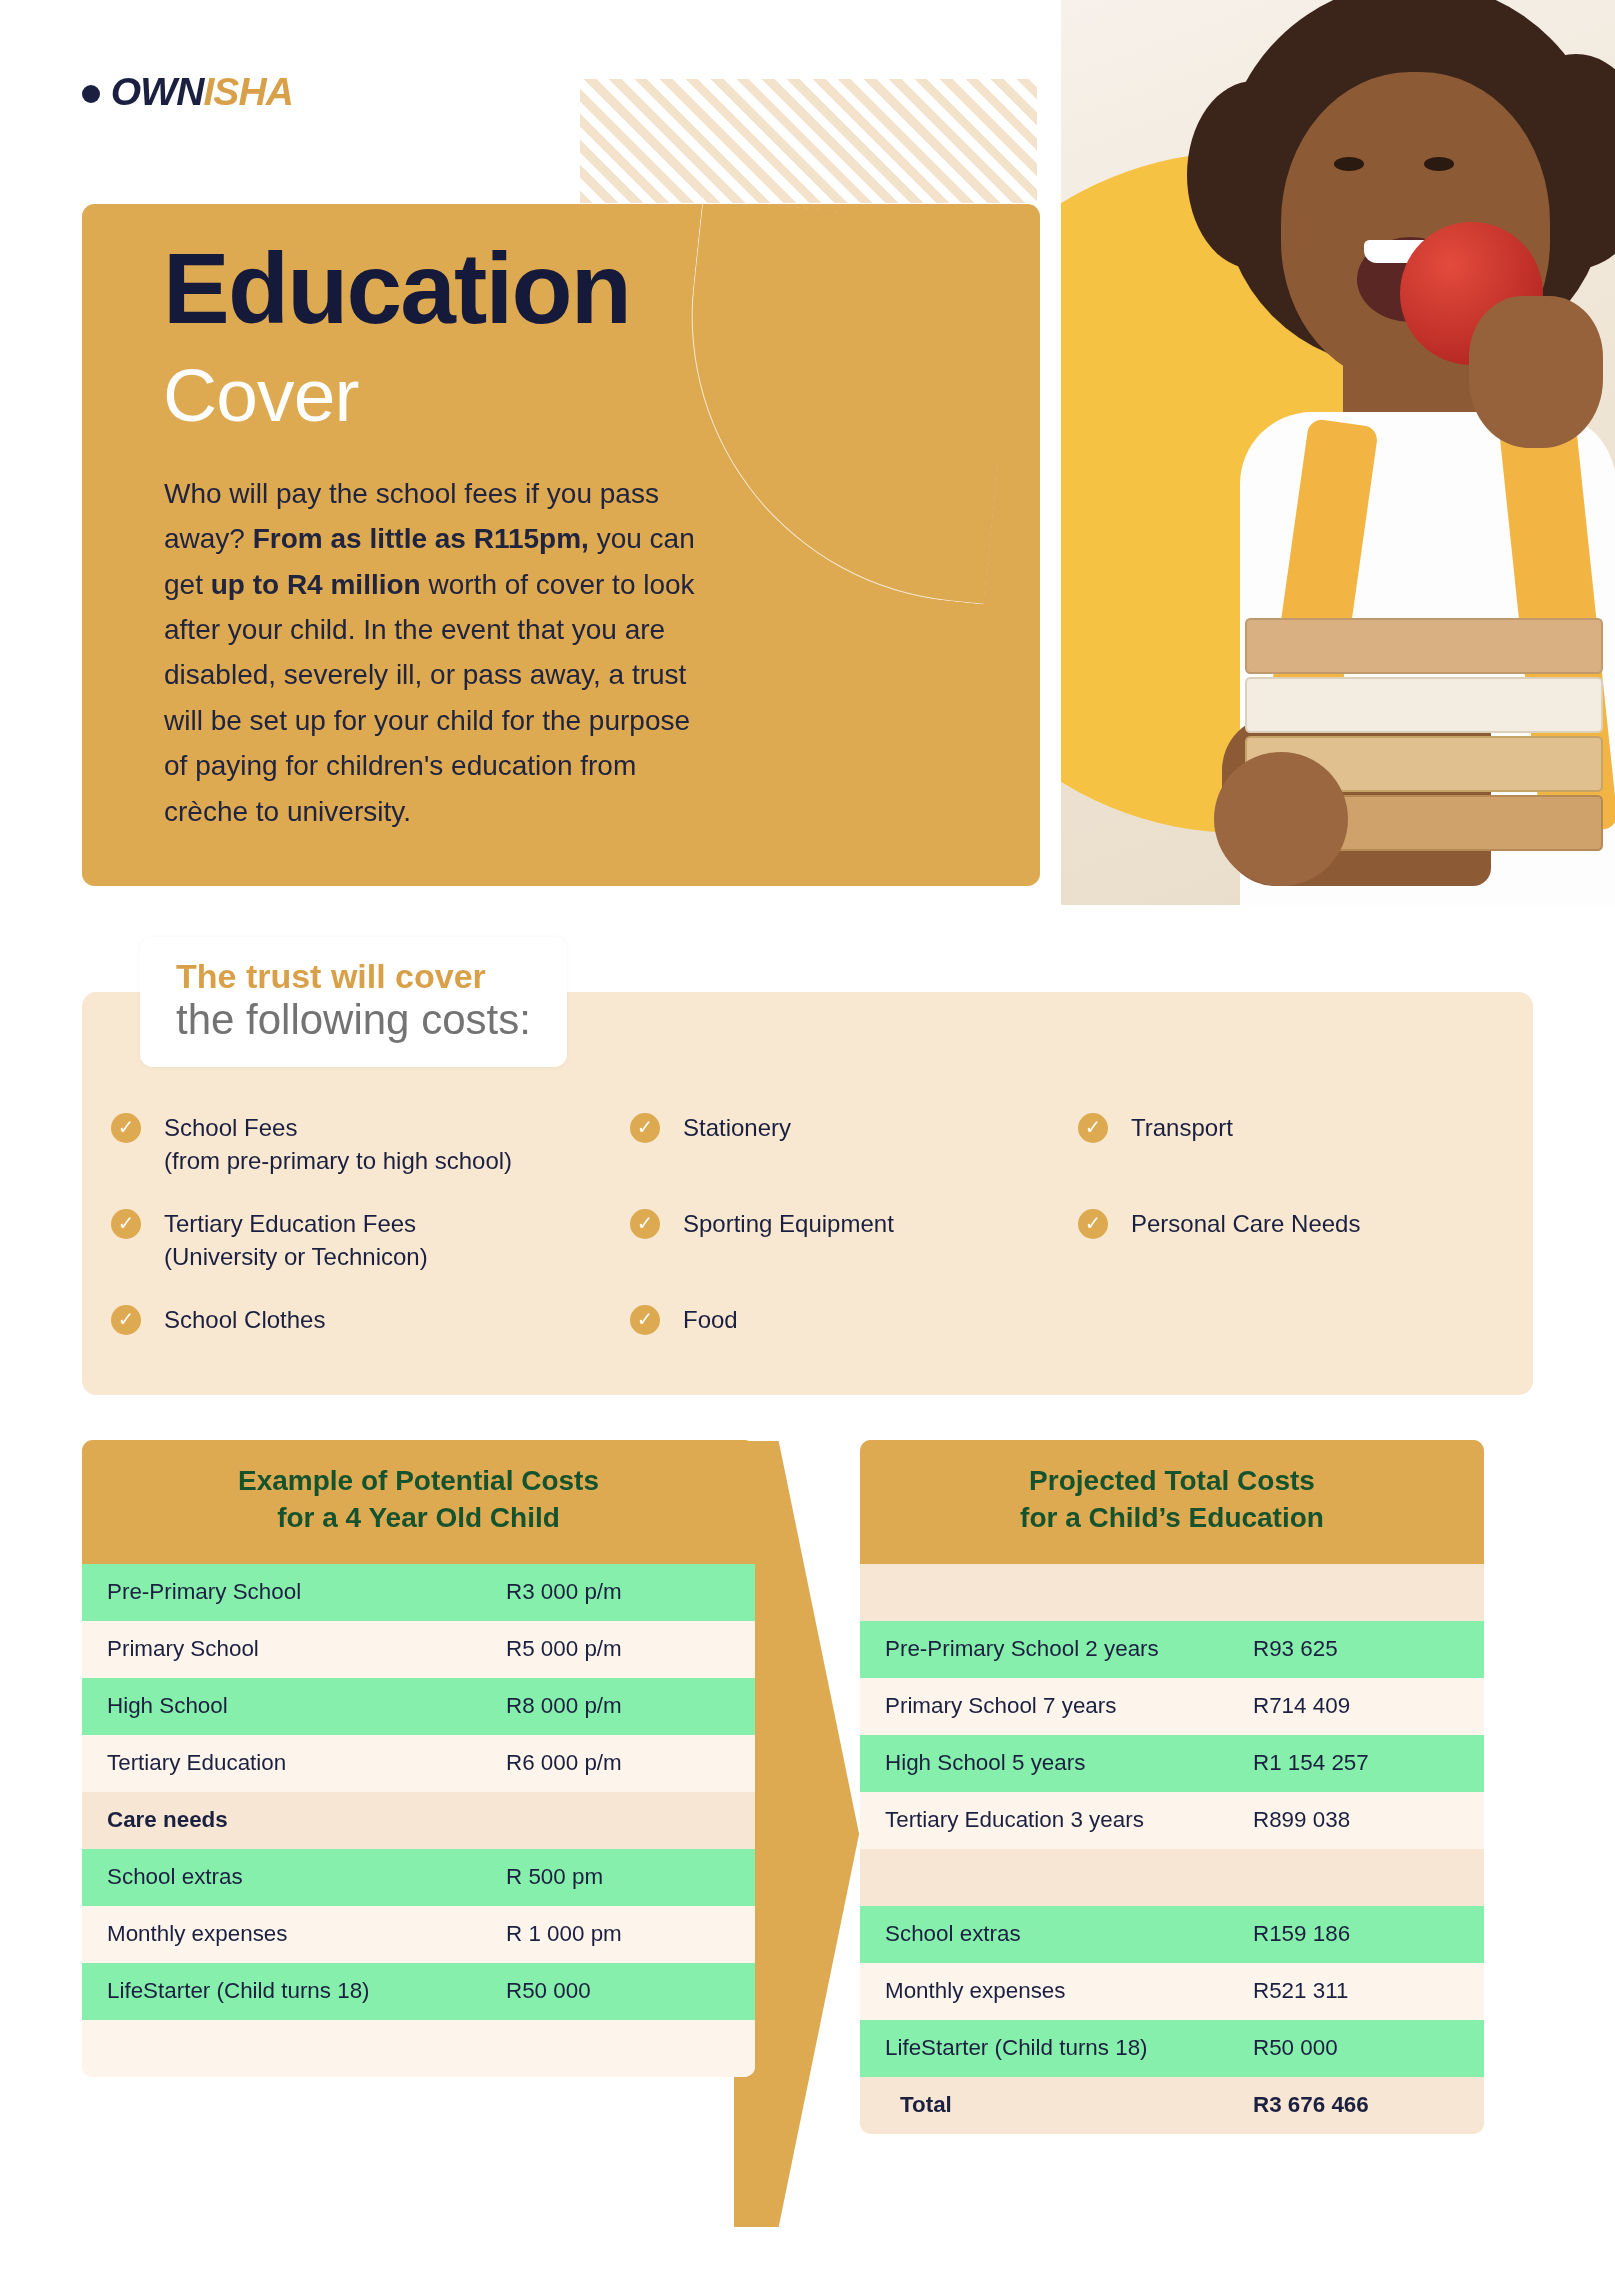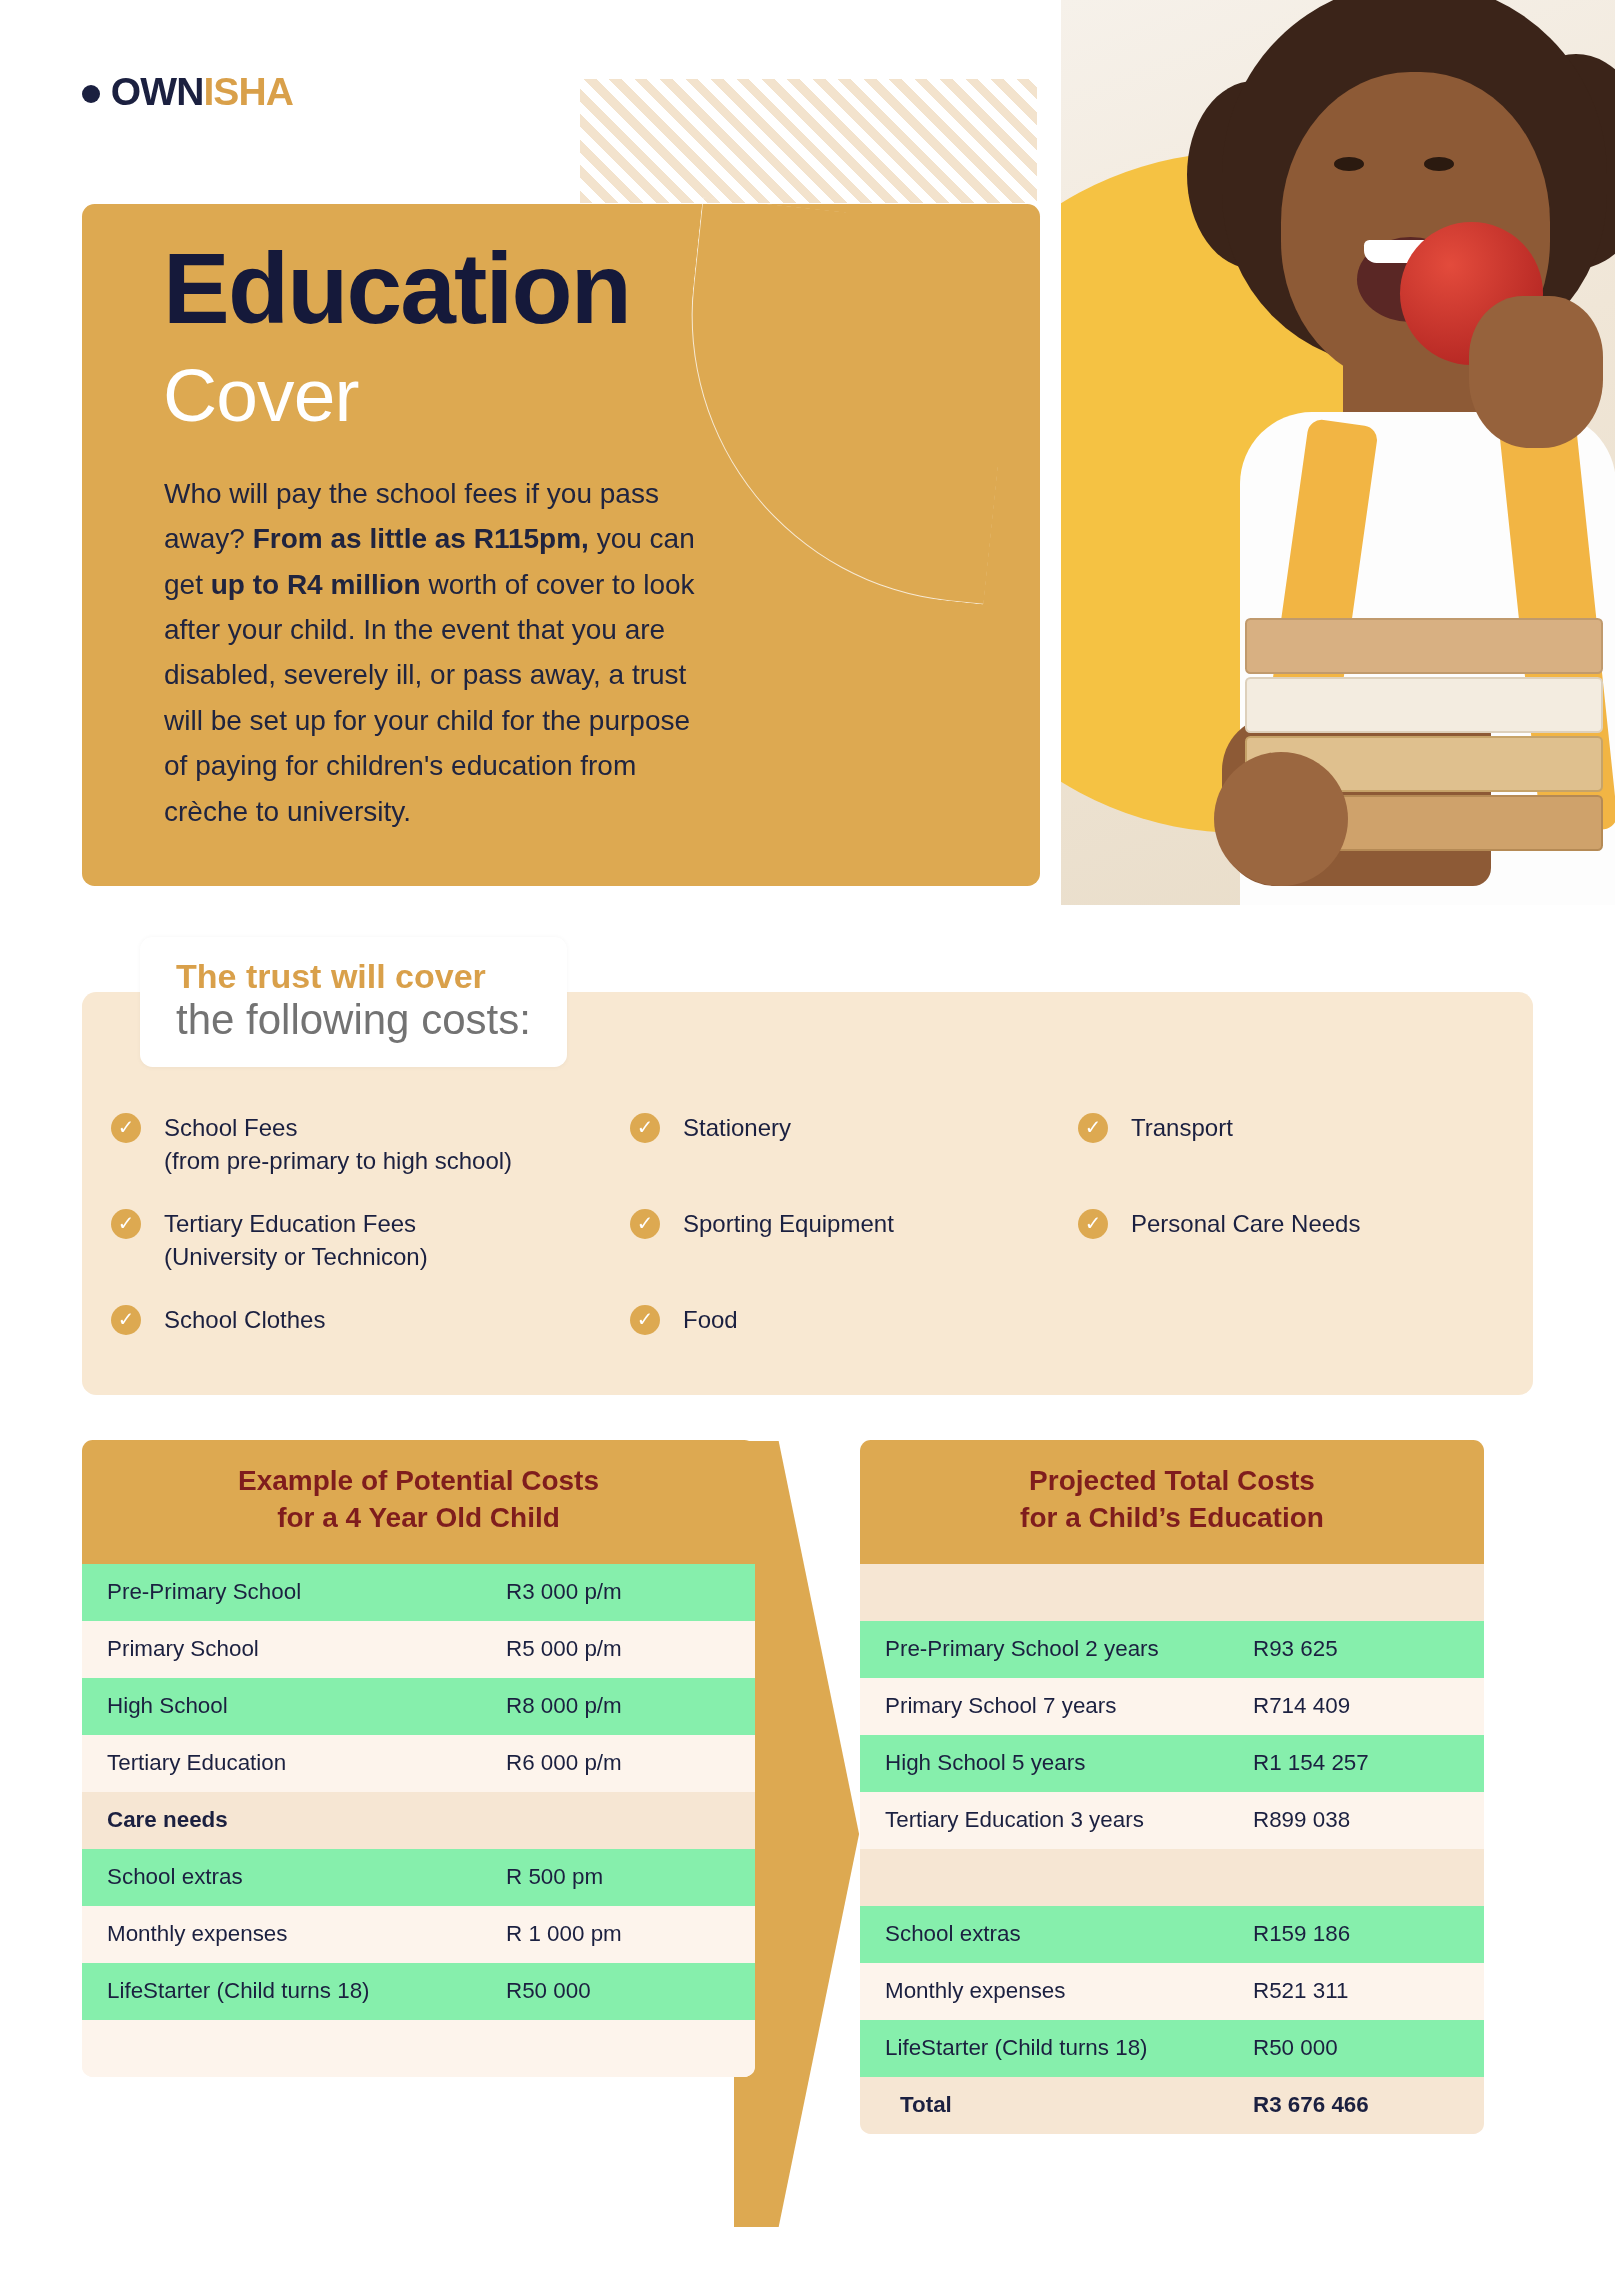--- a/index.html
+++ b/index.html
@@ -8,21 +8,21 @@
     background: #ffffff;
     font-family: "Liberation Sans", sans-serif;
     color: #1b2040;
     overflow: hidden;
   }
   .page { position: relative; width: 1616px; height: 2293px; background: #fff; }
 
   
   .logo {
     position: absolute; left: 82px; top: 70px;
-    display: flex; align-items: center; gap: 9px;
+    display: flex; align-items: center; gap: 9px; font-style: italic;
   }
   .logo-dot {
     width: 18px; height: 18px; border-radius: 50%;
     background: #1b2040; margin-right: 1.8px; margin-top: 3.6px;
   }
   .logo-text {
     font-size: 39px; font-weight: bold; letter-spacing: -0.9px;
   }
   .logo-text .own { color: #1b2040; }
   .logo-text .isha { color: #d9a04a; }
@@ -188,21 +188,21 @@
   .cover-text { font-size: 24px; line-height: 1.38; color: #1b2040; }
   .cover-text .sub { display: block; }
 
   
   .tbl {
     position: absolute; border-radius: 10.7px 10.7px 10.7px 10.7px; overflow: hidden;
   }
   .tbl.left  { left: 82px;  top: 1440px; width: 673px; }
   .tbl.right { left: 860px; top: 1440px; width: 624px; }
   .tbl-head {
-    background: #dda951; color: #7f1d1d;
+    background: #dda951; color: #14532d;
     text-align: center; font-weight: bold; font-size: 28px; line-height: 1.32;
     padding: 23px 9px 27px 9px;
   }
   .tbl-body { background: #fdf4ec; }
   .row {
     display: flex; align-items: center;
     height: 57px; padding: 0 25px;
     font-size: 22.4px; color: #1b2040;
   }
   .row.alt { background: #86efac; gap: 48px; }

